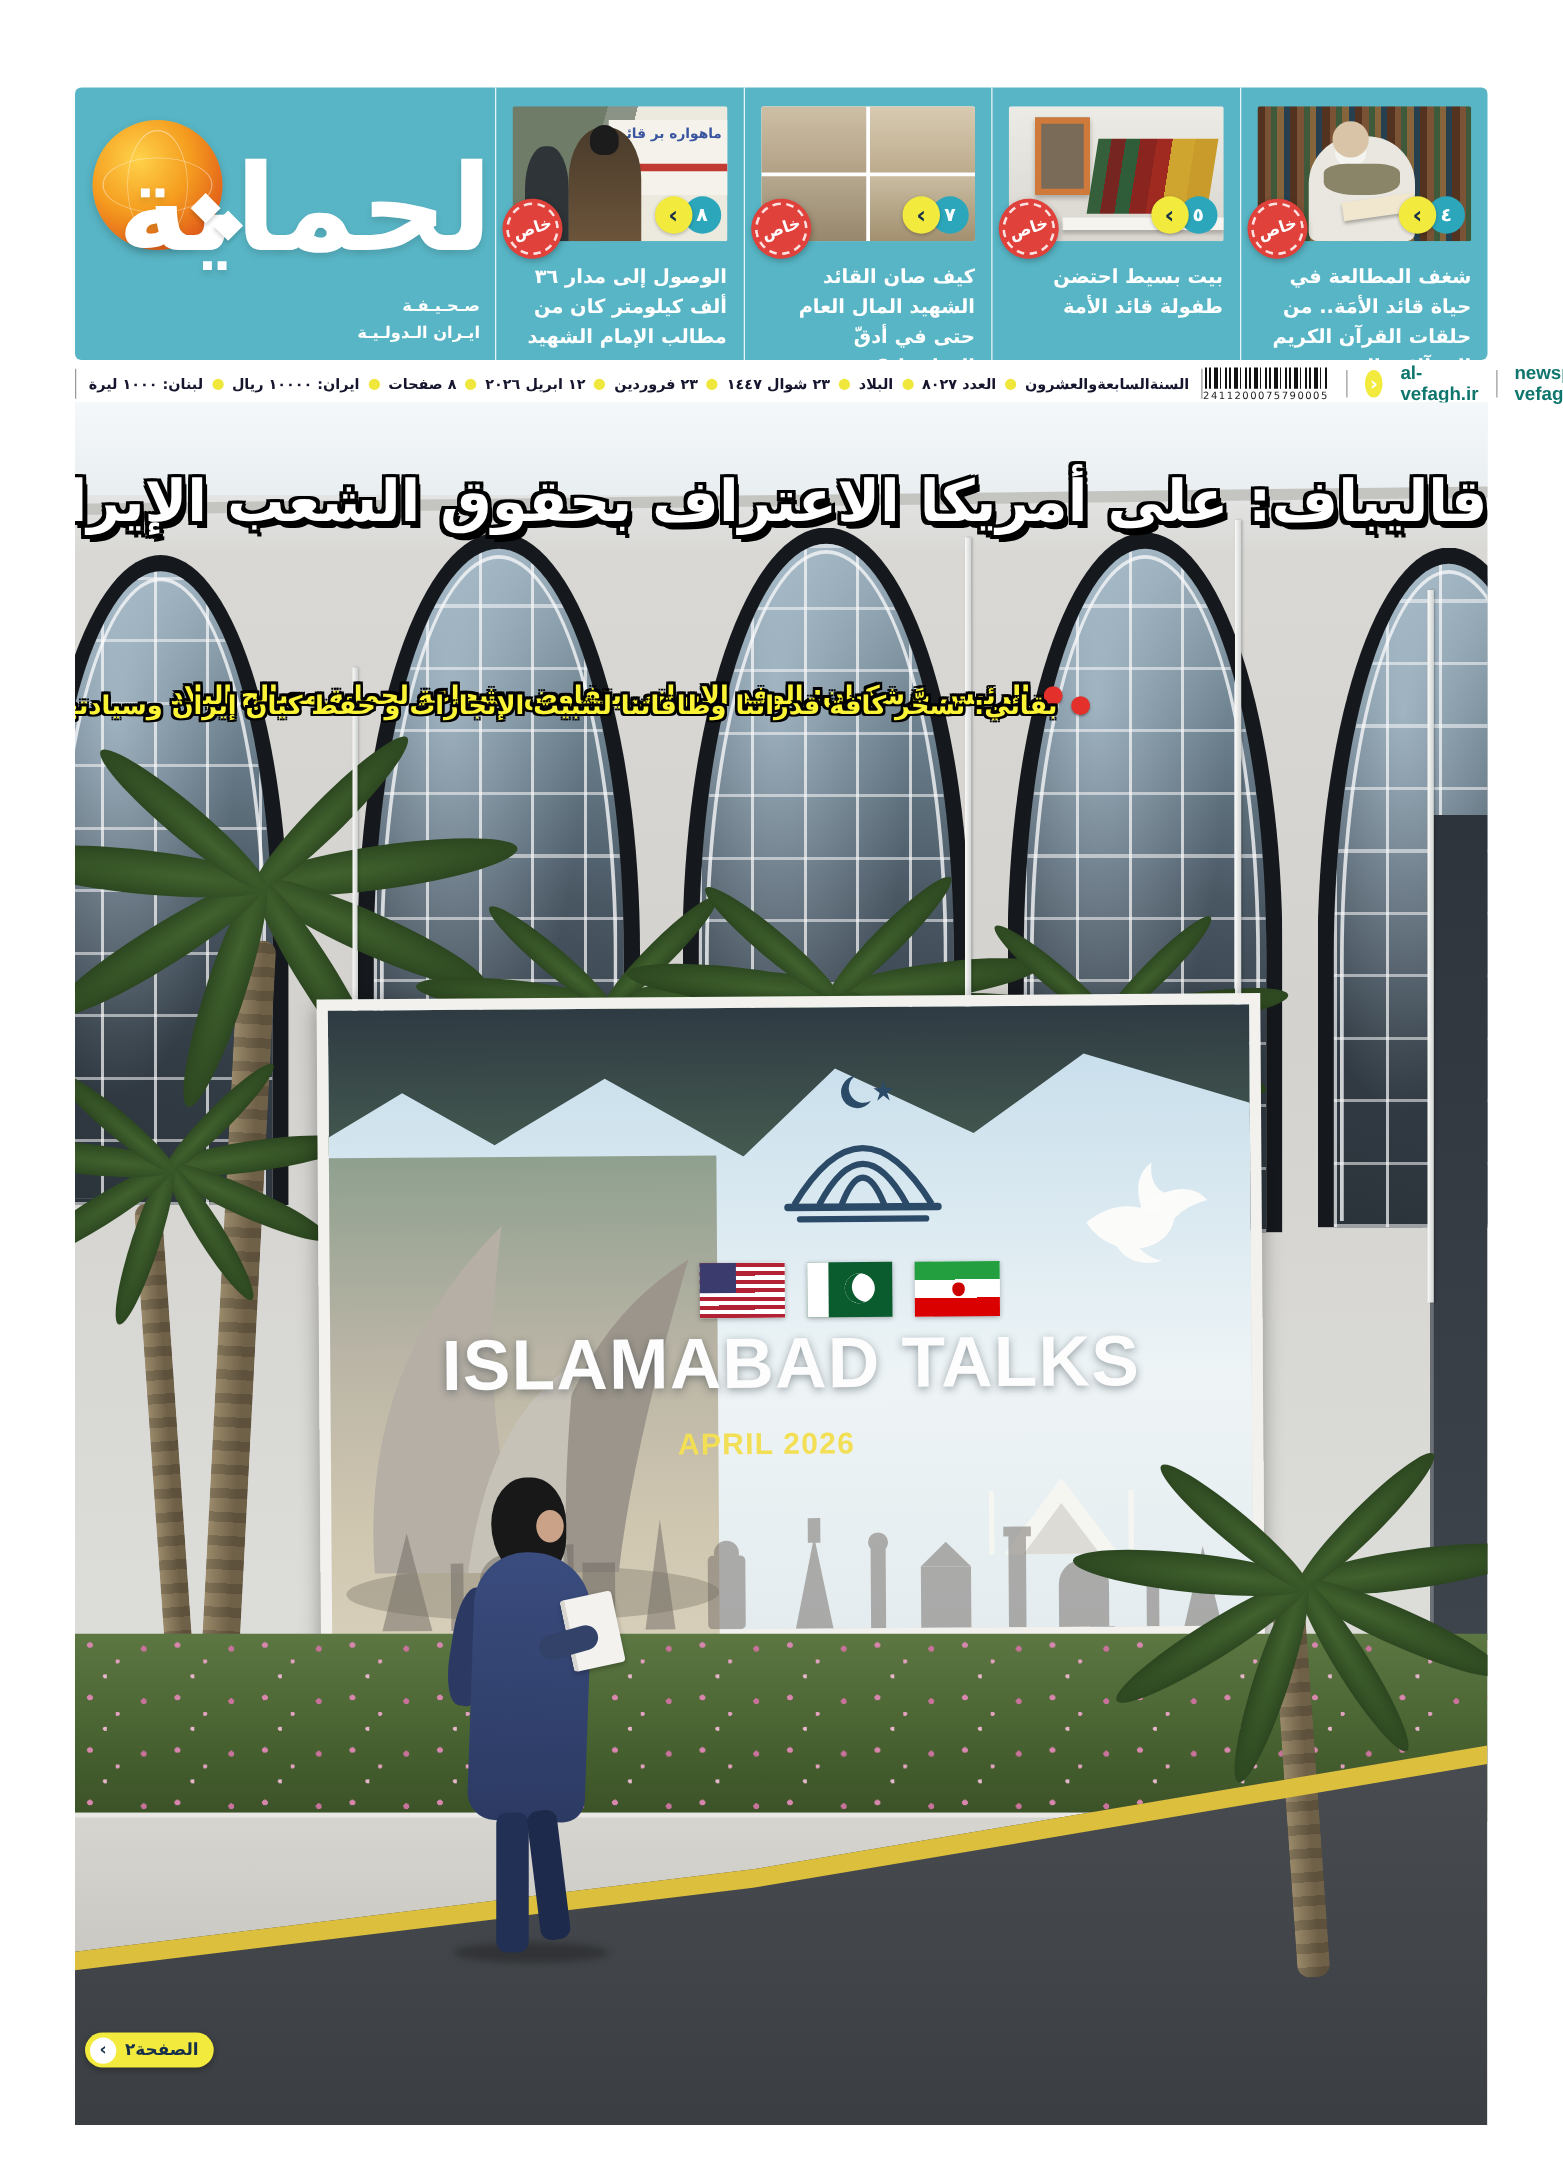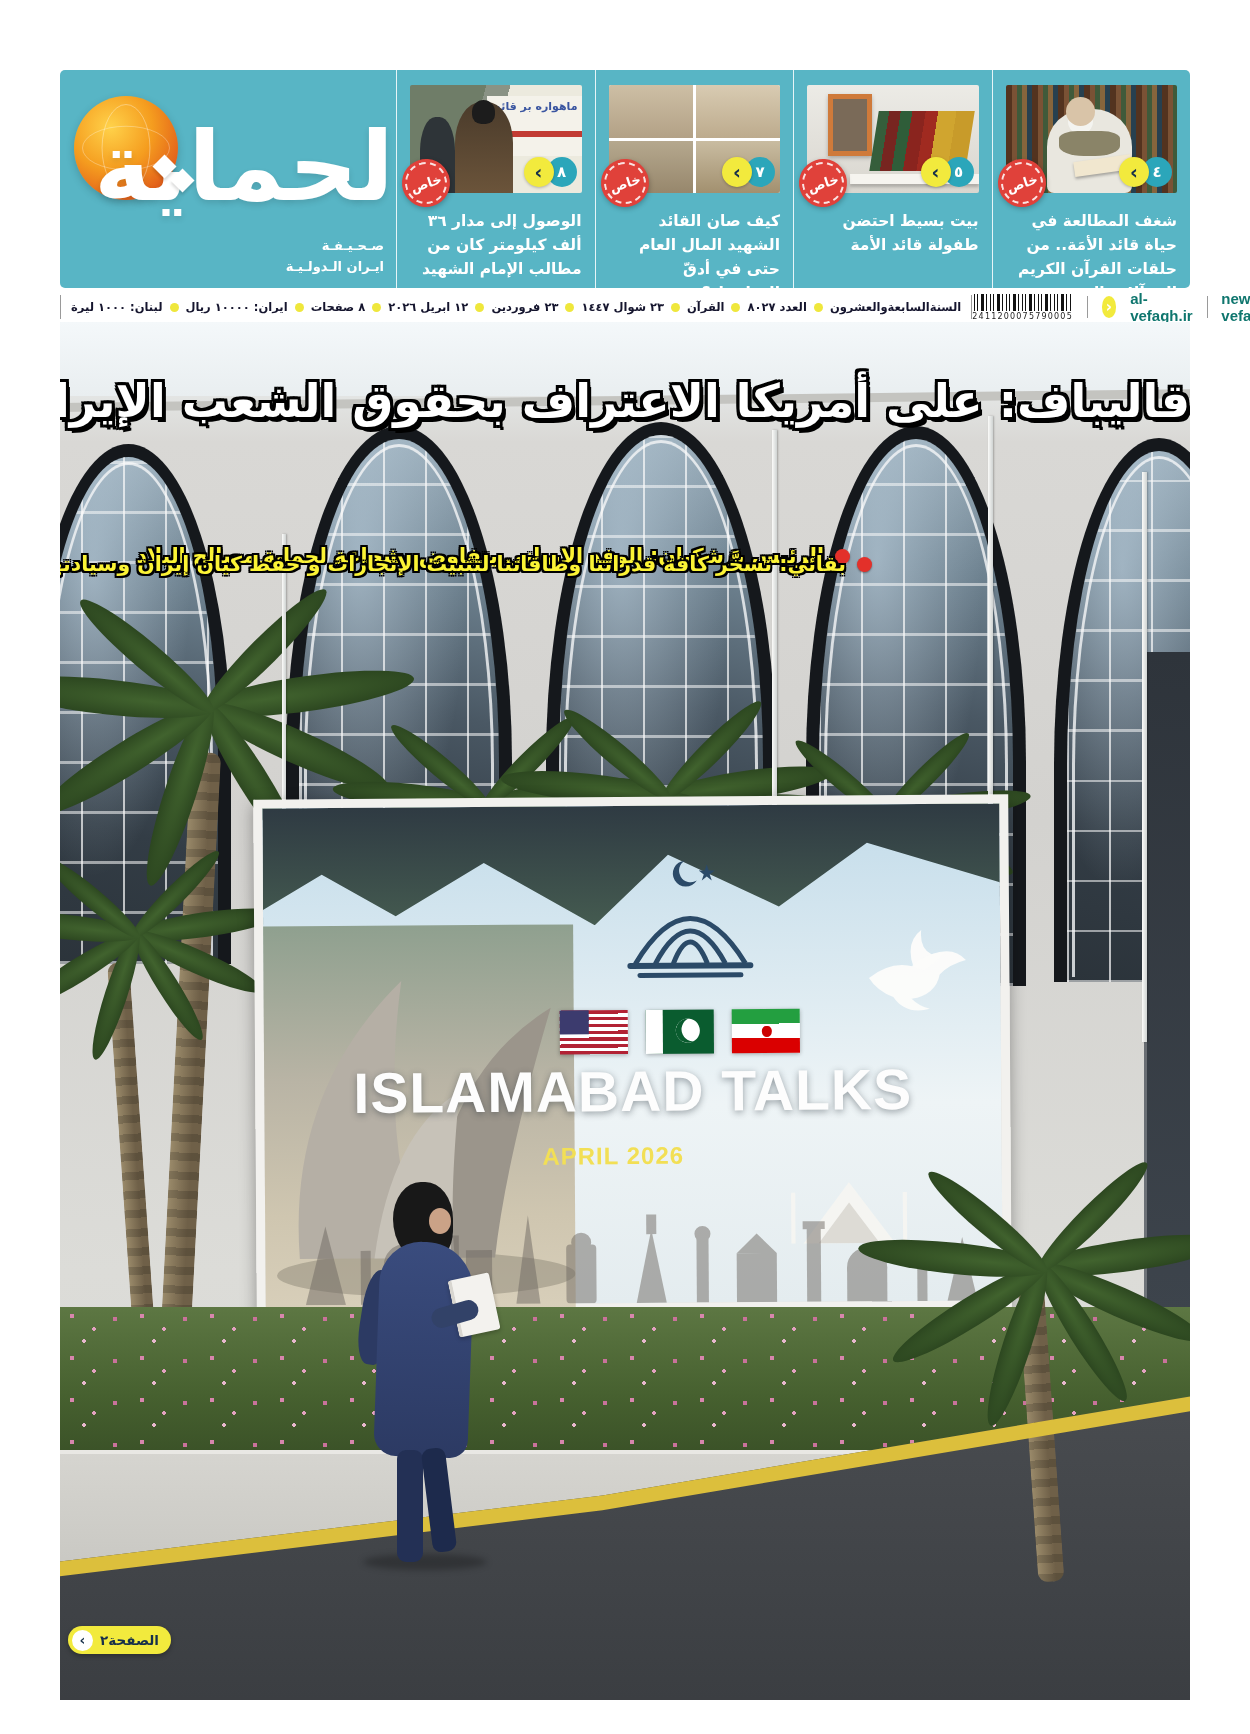--- a/index.html
+++ b/index.html
@@ -330,21 +330,21 @@
 
   </div>
 </header>
 
 <div class="infobar">
   <div class="info-ar">
     <span>السنةالسابعةوالعشرون</span>
       <span class="ydot"></span>
     <span>العدد ٨٠٢٧</span>
       <span class="ydot"></span>
-    <span>القرآن</span>
+    <span>البلاد</span>
       <span class="ydot"></span>
     <span>٢٣ شوال ١٤٤٧</span>
       <span class="ydot"></span>
     <span>٢٣ فروردين</span>
       <span class="ydot"></span>
     <span>١٢ ابريل ٢٠٢٦</span>
       <span class="ydot"></span>
     <span>٨ صفحات</span>
       <span class="ydot"></span>
     <span>ايران: ١٠٠٠٠ ريال</span>

